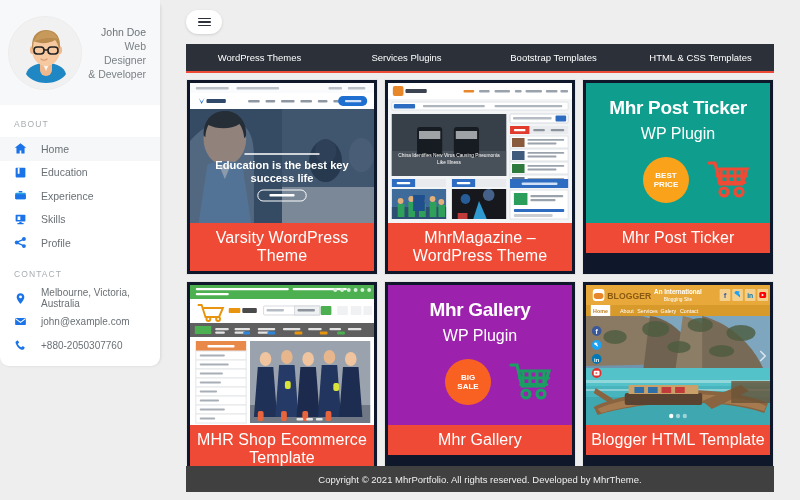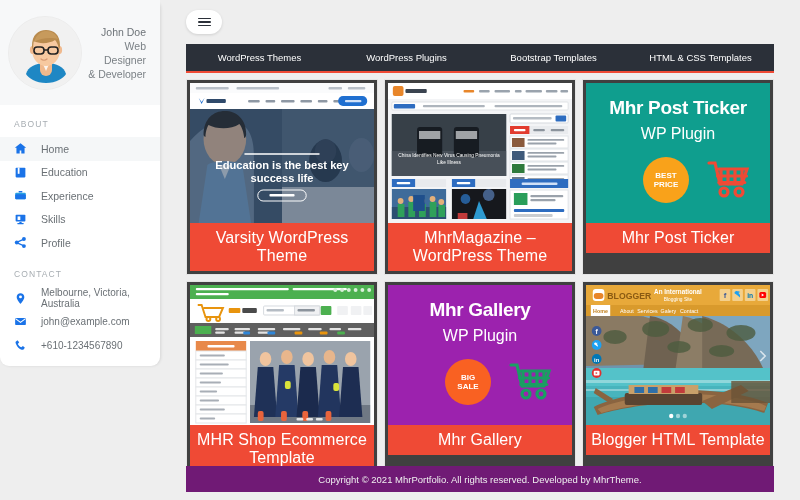--- a/index.html
+++ b/index.html
@@ -78,35 +78,35 @@
     flex: 1; display: flex; align-items: center; justify-content: center;
     color: #ffffff; font-size: 9.5px; cursor: pointer; height: 100%;
   }
   .tab.active { background: #ef4a35; flex: 0 0 96px; }
 
   .grid {
     display: grid; grid-template-columns: repeat(3, 1fr);
     gap: 6px; padding-top: 6px;
   }
   .card {
-    background: #404040; border: 1px solid #e4e4e4;
+    background: #0f172a; border: 1px solid #e4e4e4;
     padding: 3px; overflow: hidden;
   }
   .thumb { height: 140px; overflow: hidden; position: relative; background:#fff; }
   .thumb svg { display: block; width: 100%; height: 100%; }
   .caption {
     background: #ef4a35; color: #fff; text-align: center;
     font-size: 16px; padding: 6px 2px; letter-spacing: .1px;
   }
 
   .divider { height: 5px; background: #ef4a35; margin-top: 7px; }
 
   .footer {
     position: absolute; left: 186px; top: 466px;
-    width: 588px; height: 26px; background: #701a75;
+    width: 588px; height: 26px; background: #404040;
     display: flex; align-items: center; justify-content: center;
     color: #f0f0f0; font-size: 9.5px;
   }
 
   
   .promo { width: 100%; height: 100%; position: relative; }
   .promo .ptitle {
     text-align: center; color: #fff; font-weight: bold;
     font-size: 19px; padding-top: 14px; letter-spacing: -.3px;
   }
@@ -233,39 +233,39 @@
       </span>
       <span>john@example.com</span>
     </div>
 
     <div class="contact-item">
       <span class="nav-ico">
         <svg width="13" height="13" viewBox="0 0 16 16">
             <path fill="#1a73e8" d="M4.2 1.6 6.4 4l-1.7 2c.9 1.9 2.4 3.4 4.3 4.3l2-1.7 2.4 2.2-2 2.4C7.4 13.6 2.4 8.6 1.8 3.6z"></path>
           </svg>
       </span>
-      <span>+610-1234567890</span>
+      <span>+880-2050307760</span>
     </div>
   </aside>
 
   <div class="main">
 
     <div class="topbar">
       <div class="hamburger">
         <div class="ham-lines">
             <i></i>
             <i></i>
             <i></i>
           </div>
       </div>
     </div>
 
     <nav class="tabs">
       <div class="tab">WordPress Themes</div>
-      <div class="tab">WordPress Plugins</div>
+      <div class="tab">Services Plugins</div>
       <div class="tab">Bootstrap Templates</div>
       <div class="tab">HTML &amp; CSS Templates</div>
     </nav>
 
     <div class="grid">
 
       <div class="card">
         <div class="thumb">
           <svg viewBox="0 0 190 140" preserveAspectRatio="none">
             <rect width="190" height="140" fill="#fff"></rect>

